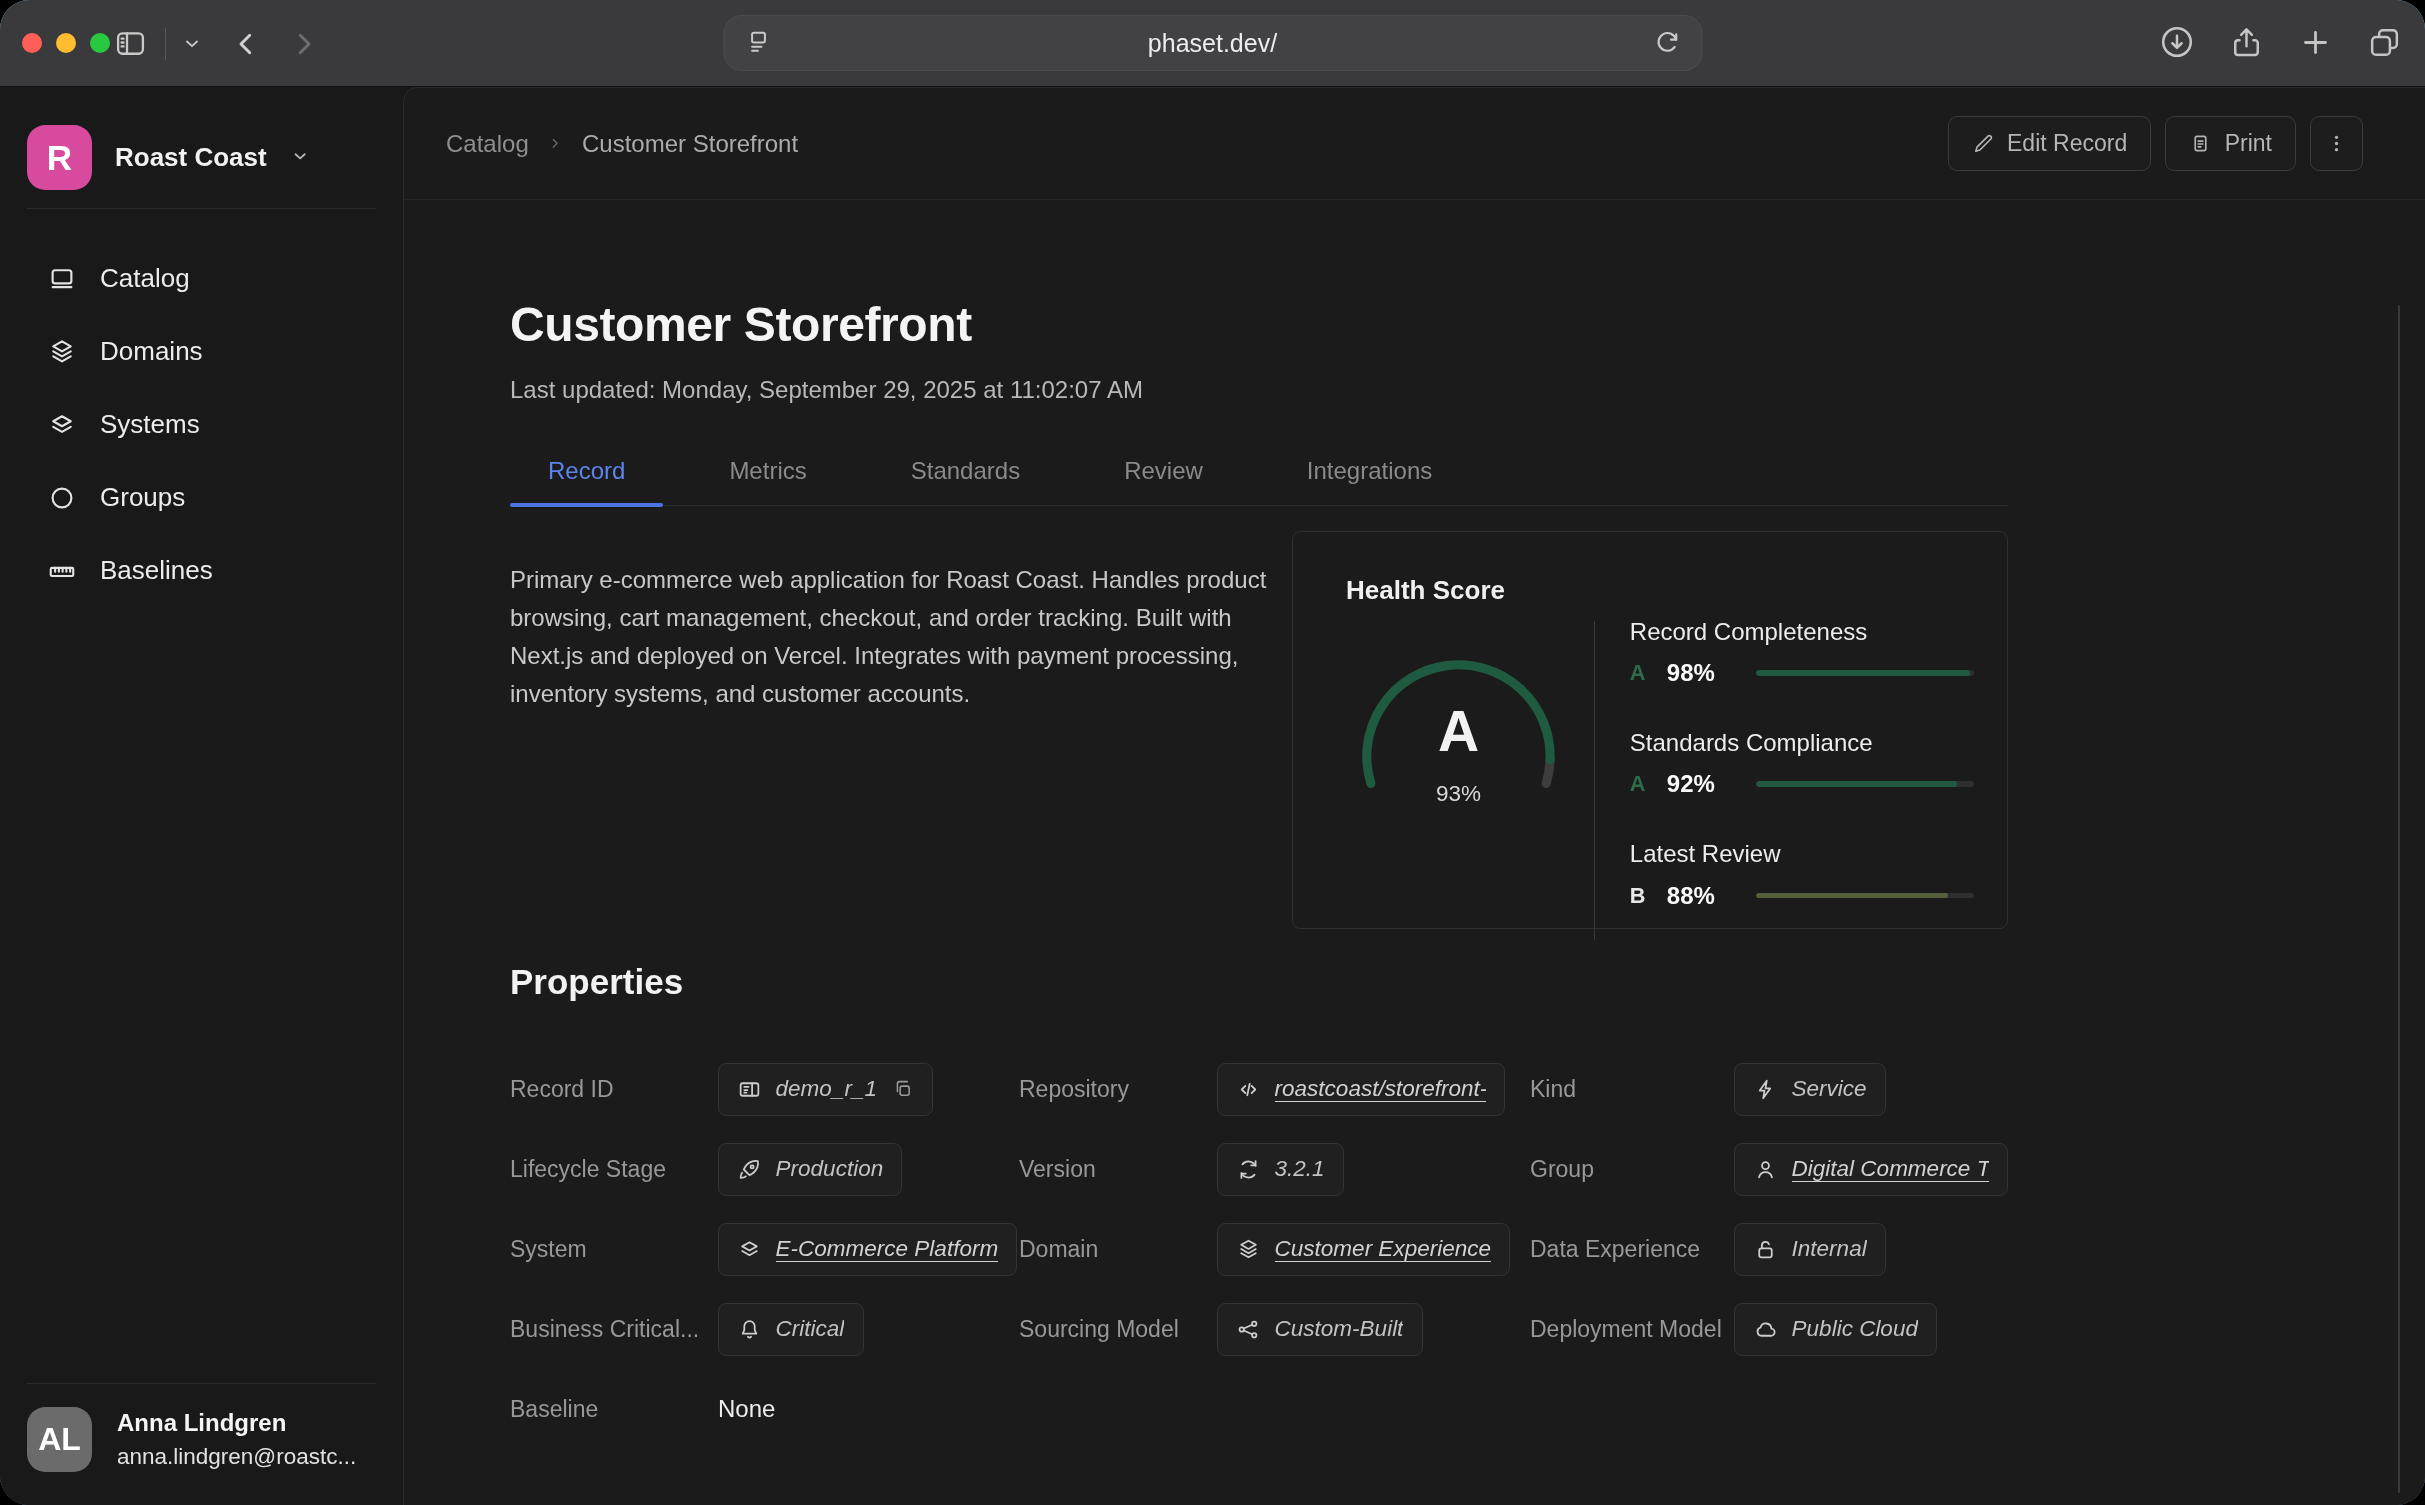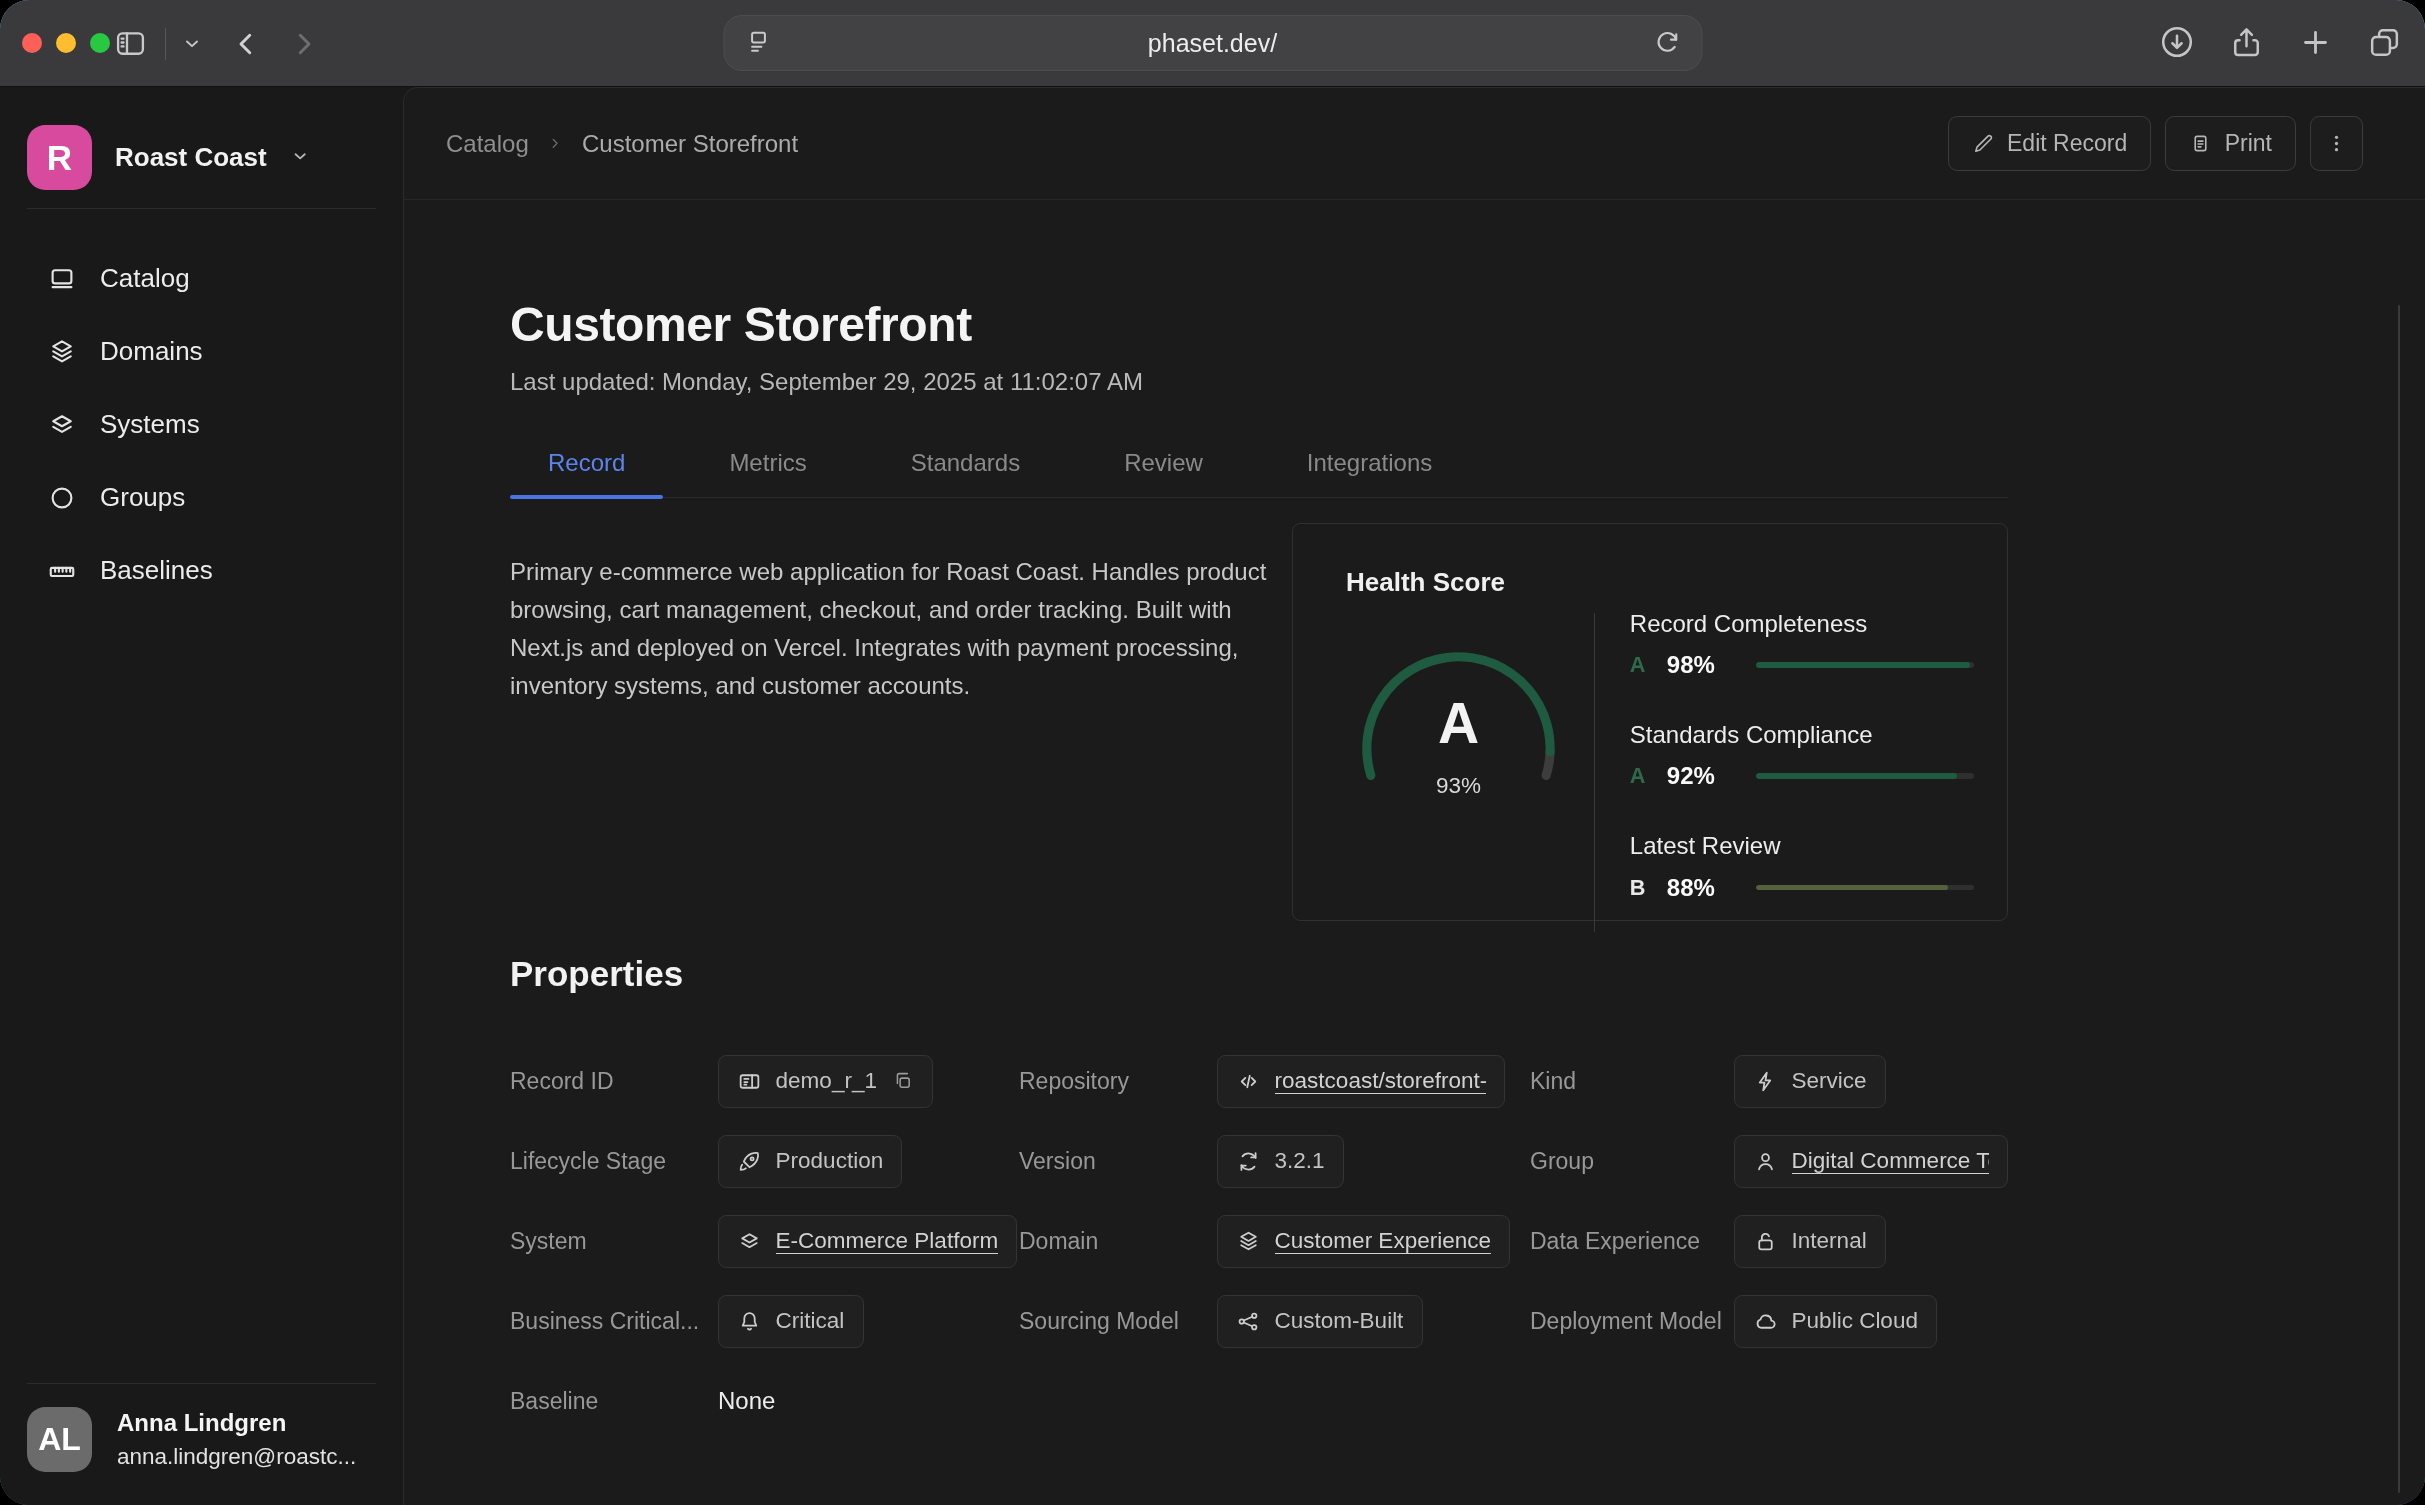--- a/index.html
+++ b/index.html
@@ -48,21 +48,21 @@
   .crumb { color:#8f8f8f; }
   .crumb.cur { color:#ababab; }
   .crumb-chev { color:#686868; display:flex; }
   .actions { margin-left:auto; display:flex; gap:14px; }
   .btn { height:55px; display:flex; align-items:center; gap:12.5px; padding:0 23px; background:#1d1d1d; border:0.8px solid #3c3c3e; border-radius:9.2px; color:#b5b5b5; font-size:23px; }
   .btn svg { display:block; }
   .btn.kebab { width:53px; padding:0; justify-content:center; }
 
   .content { flex:1; padding:0 417px 0 106px; }
   h1.title { margin-top:97px; font-size:48px; font-weight:700; color:#f4f4f4; letter-spacing:-0.4px; }
-  .updated { margin-top:16px; font-size:24px; color:#b8b8b8; }
+  .updated { margin-top:24px; font-size:24px; color:#b8b8b8; }
 
   .tabs { margin-top:53px; display:flex; gap:28px; border-bottom:0.8px solid #2a2a2a; }
   .tab { position:relative; padding:0 38px 20px; font-size:24px; color:#8a8a8a; }
   .tab.active { color:#5d84ec; }
   .tab.active::after { content:''; position:absolute; left:0; right:0; bottom:-1.7px; height:3.3px; border-radius:2.5px; background:#4a74e4; }
 
   .row { margin-top:25px; display:flex; }
   .desc { width:792px; padding-top:30px; font-size:24px; line-height:38px; color:#c8c8c8; }
   .health-card { margin-left:auto; width:724px; height:398px; background:#1b1b1b; border:0.8px solid #313131; border-radius:8.3px; padding:43px 33px 0 53px; }
   .hc-title { font-size:26px; font-weight:700; color:#f0f0f0; }
@@ -78,21 +78,21 @@
   .m-row { margin-top:13.3px; display:flex; align-items:center; }
   .m-grade { width:37px; font-size:21.7px; font-weight:700; }
   .m-pct { width:77px; font-size:24px; font-weight:700; color:#fafafa; }
   .m-bar { flex:1; height:5.8px; border-radius:3.3px; background:#2f2f2f; overflow:hidden; margin-left:11.7px; }
   .m-fill { height:100%; border-radius:3.3px; }
 
   h2.props-title { margin-top:33px; font-size:35px; font-weight:700; color:#f2f2f2; }
   .props-grid { margin-top:47px; display:grid; grid-template-columns:208px 301px 198px 313px 204px 1fr; grid-auto-rows:80px; align-items:center; }
   .prop-label { font-size:23px; color:#989898; white-space:nowrap; padding-right:8.3px; }
   .prop-value { min-width:0; }
-  .chip { display:inline-flex; align-items:center; gap:13.3px; height:53px; padding:0 18.3px; background:#202020; border:0.8px solid #343434; border-radius:8.3px; color:#c3c3c3; font-size:22.5px; white-space:nowrap; max-width:100%; }
+  .chip { display:inline-flex; align-items:center; gap:13.3px; height:53px; padding:0 18.3px; background:#202020; border:0.8px solid #343434; border-radius:8.3px; color:#c3c3c3; font-size:22.5px; white-space:nowrap; max-width:100%;font-style:italic; }
   .chip.clip { max-width:288px; overflow:hidden; }
   .chip-ic { width:25px; height:25px; flex:0 0 25px; color:#cdcdcd; display:flex; }
   .chip-ic svg { width:25px; height:25px; }
   .chip-tx { overflow:hidden; }
   .chip-tx.link { text-decoration:underline; text-underline-offset:5px; color:#d2d2d2; }
   .copy { width:21.7px; height:21.7px; color:#9a9a9a; display:flex; margin-left:1.7px; flex:0 0 21.7px; }
   .copy svg { width:21.7px; height:21.7px; }
   .plain { font-size:24px; color:#ededed; font-weight:500; }
 </style>
 </head>

